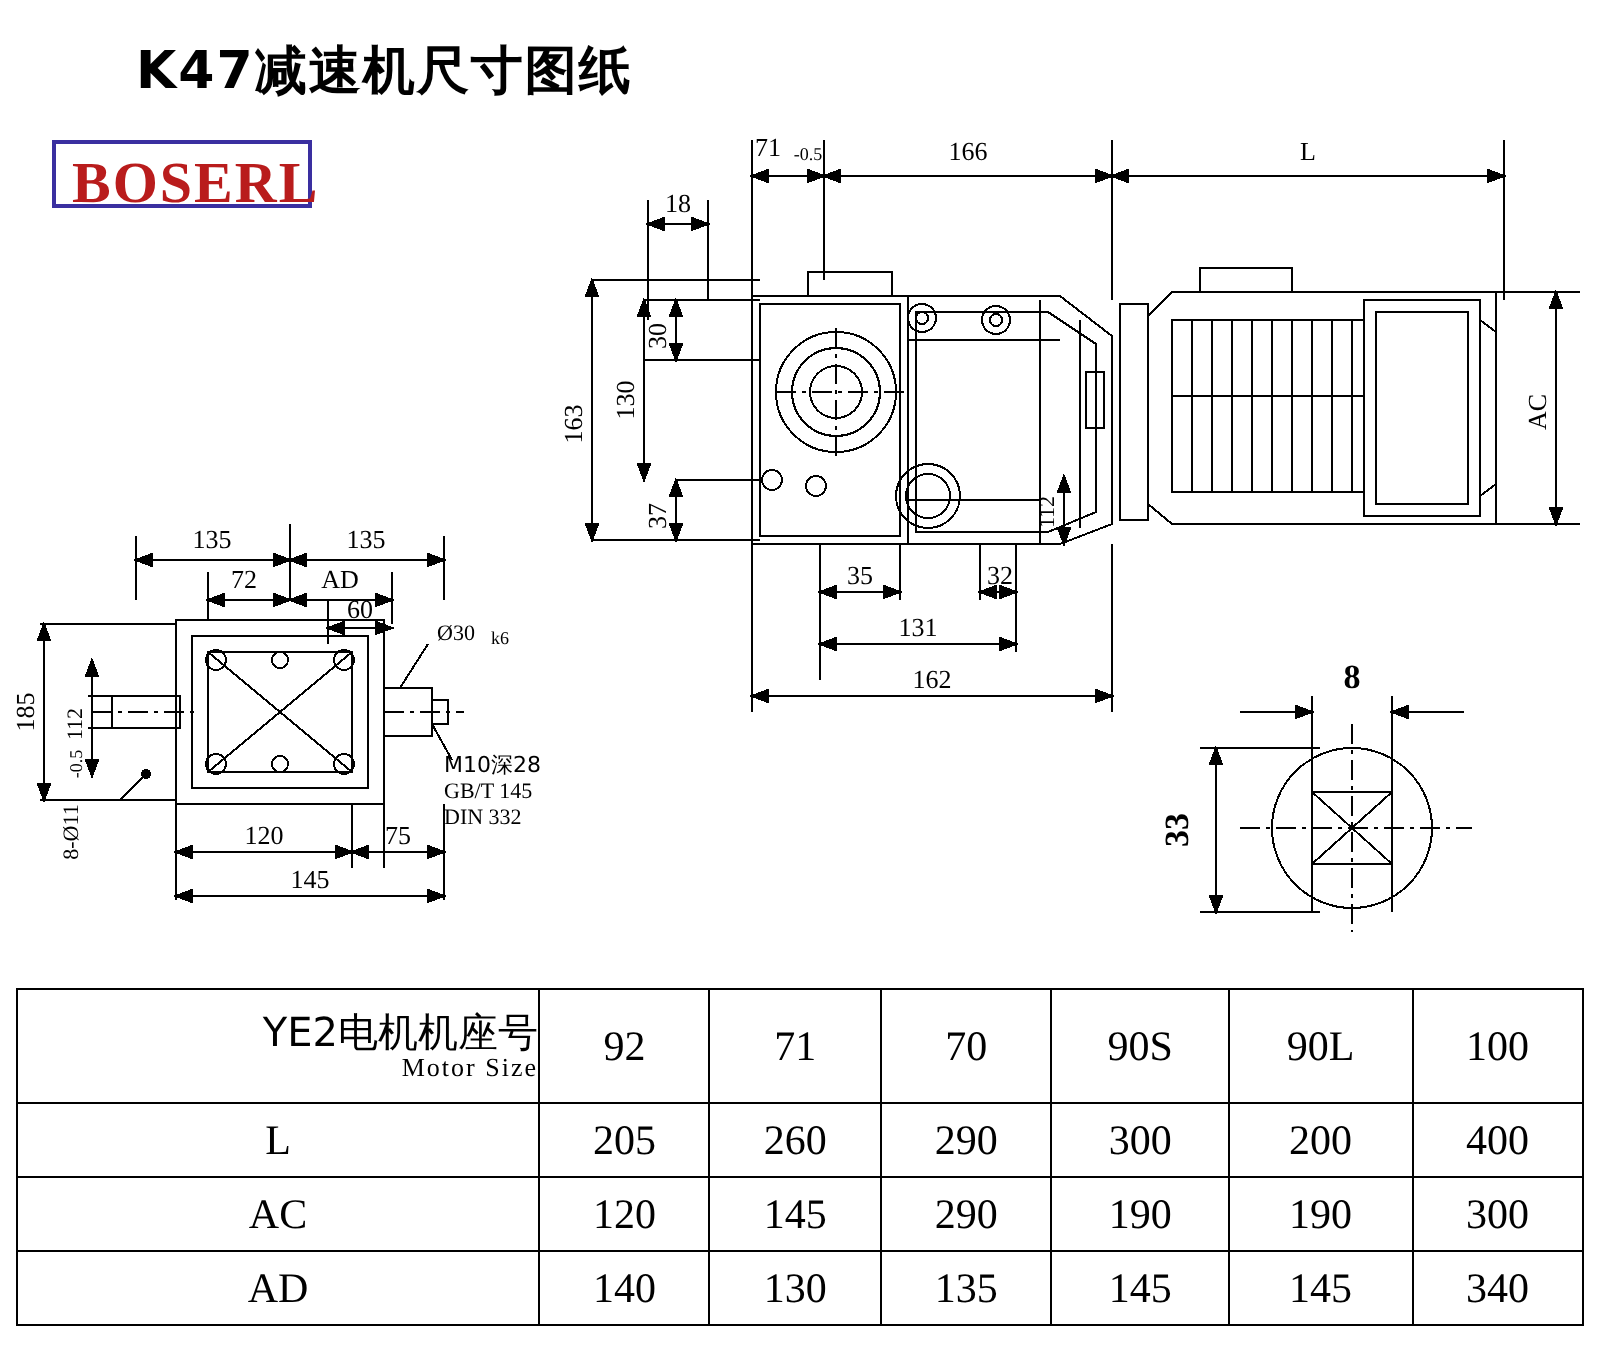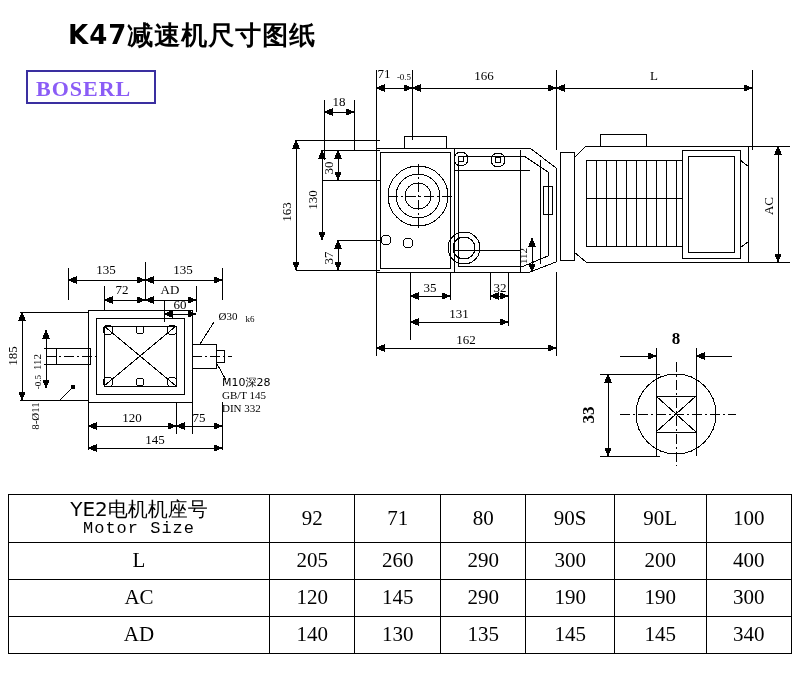--- a/index.html
+++ b/index.html
@@ -36,23 +36,23 @@
     top: 70px;
     width: 130px;
     height: 34px;
     border: 2px solid #3a2fa0;
     box-sizing: border-box;
   }
   #logo-text {
     position: absolute;
     left: 36px;
     top: 76px;
-    font-size: 22px;
+    font-size: 29px;
     font-weight: bold;
-    color: #8b5cf6;
+    color: #b91c1c;
     font-family: "Liberation Serif", serif;
     letter-spacing: 1px;
   }
   svg.draw {
     position: absolute;
     left: 0;
     top: 0;
   }
   
   #spec-table {
@@ -66,34 +66,35 @@
   #spec-table td {
     border: 1px solid #000;
     text-align: center;
     font-size: 21px;
     height: 36px;
     padding: 0;
   }
   #spec-table td.hdr-label {
     width: 260px;
     line-height: 1.05;
-    padding: 4px 0;
+    padding: 10px 0;
+    text-align: right;
   }
   #spec-table td.rowlabel {
     width: 260px;
     font-size: 21px;
   }
   .cn-line {
     font-family: "DejaVu Sans", sans-serif;
     font-size: 20px;
     display: block;
   }
   .en-line {
-    font-family: Liberation Mono, monospace;
-    font-size: 17px;
+    font-family: Liberation Serif, serif;
+    font-size: 13px;
     display: block;
     letter-spacing: 1px;
   }
   .lbl {
     font-family: "Liberation Serif", serif;
     font-size: 13px;
   }
   .lbl-s {
     font-family: "Liberation Serif", serif;
     font-size: 11px;
@@ -396,21 +397,21 @@
 
   <table id="spec-table">
     <tbody>
       <tr>
         <td class="hdr-label" rowspan="1">
           <span class="cn-line">YE2电机机座号</span>
           <span class="en-line">Motor Size</span>
         </td>
         <td>92</td>
         <td>71</td>
-        <td>80</td>
+        <td>70</td>
         <td>90S</td>
         <td>90L</td>
         <td>100</td>
       </tr>
       <tr>
         <td class="rowlabel">L</td>
         <td>205</td>
         <td>260</td>
         <td>290</td>
         <td>300</td>

